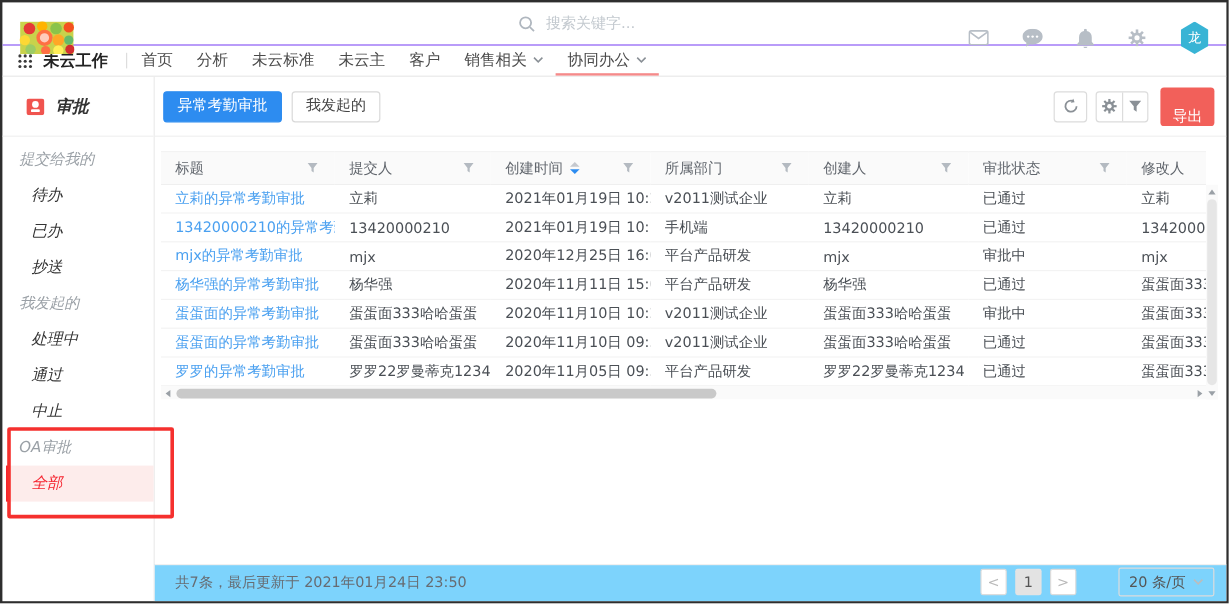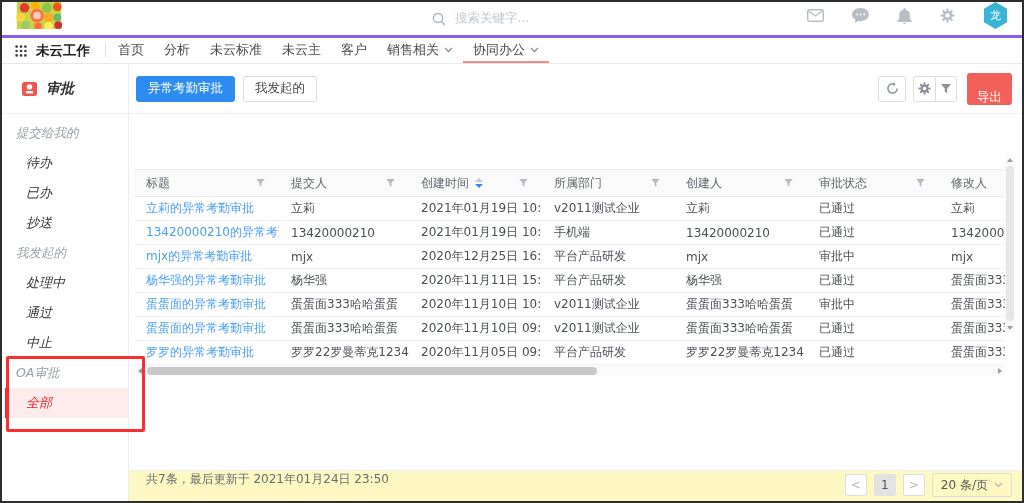--- a/index.html
+++ b/index.html
@@ -1,21 +1,21 @@
 <!DOCTYPE html>
 <html><head>
 <meta charset="utf-8">
 <style>
   * { box-sizing: border-box; margin: 0; padding: 0; }
   html,body { background:#fff; }
   body { font-family:"DejaVu Sans","Liberation Sans",sans-serif; }
   .frame { position:relative; width:1024px; height:503px; border:2px solid #2e2e2e; background:#fff; overflow:hidden; }
 
   
-  .topbar { height:36px; display:flex; align-items:flex-end; padding:6px 14px; position:relative; border-bottom:3px solid #8b5cf6; }
+  .topbar { height:36px; display:flex; align-items:flex-start; padding:16px 14px; position:relative; border-bottom:1px solid #8b5cf6; }
   .logo { width:46px; height:27px; display:block; cursor:pointer; }
   .search { position:absolute; left:430px; top:0; height:100%; display:flex; align-items:center; gap:9px; cursor:text; }
   .search-ph { color:#c3c9cf; font-size:12.5px; }
   .top-icons { margin-left:auto; display:flex; align-items:center; gap:28px; }
   .tico { display:flex; align-items:center; cursor:pointer; }
   .avatar { width:25px; height:27px; background:#38b4d5; clip-path:polygon(50% 0,96% 25%,96% 75%,50% 100%,4% 75%,4% 25%); color:#fff; font-size:11px; display:flex; align-items:center; justify-content:center; cursor:pointer; }
 
   
   .navbar { height:26px; display:flex; align-items:stretch; padding:0 13px; border-bottom:1px solid #e9e9e9; font-size:13px; color:#333; }
   .nav-left { display:flex; align-items:center; gap:9px; }
@@ -42,21 +42,21 @@
   .tab.active { background:#2d8cf0; border-color:#2d8cf0; color:#fff; }
   .actions { margin-left:auto; display:flex; align-items:center; gap:7px; }
   .icon-btn { height:26px; width:28px; border:1px solid #dcdcdc; border-radius:3px; background:#fff; display:flex; align-items:center; justify-content:center; cursor:pointer; }
   .btn-group { height:26px; border:1px solid #dcdcdc; border-radius:3px; display:flex; background:#fff; }
   .btn-group .half { width:21px; display:flex; align-items:center; justify-content:center; cursor:pointer; }
   .btn-group .half + .half { border-left:1px solid #dcdcdc; }
   .export-btn { height:26px; padding:16px 10px; background:#f2605a; color:#fff; border:none; border-radius:3px; font-size:12.5px; cursor:pointer; margin-left:3px; }
 
   
   .table-zone { display:flex; margin:12px 7px 0 5px; align-items:flex-start; }
-  .tbl-wrap { flex:1; min-width:0; overflow:hidden;margin-top:43px; }
+  .tbl-wrap { flex:1; min-width:0; overflow:hidden; }
   table { border-collapse:collapse; table-layout:fixed; width:945px; }
   th,td { text-align:left; white-space:nowrap; overflow:hidden; }
   thead th { height:27px; background:#fafafa; border-top:1px solid #ececec; border-bottom:1px solid #ececec; font-size:12px; font-weight:normal; color:#61666d; padding:0 26px 0 12px; position:relative; }
   td { height:24px; font-size:12px; color:#4a4f55; padding:0 8px 0 12px; border-bottom:1px solid #f3f3f3; }
   td.link { color:#4aa0f0; cursor:pointer; }
   .funnel { position:absolute; right:13px; top:50%; transform:translateY(-50%); display:flex; cursor:pointer; }
   .sorter { display:inline-flex; flex-direction:column; gap:2px; margin-left:6px; vertical-align:middle; cursor:pointer; }
   .car-up { width:0; height:0; border-left:4px solid transparent; border-right:4px solid transparent; border-bottom:4px solid #c5c8ce; }
   .car-down { width:0; height:0; border-left:4px solid transparent; border-right:4px solid transparent; border-top:4px solid #2d8cf0; }
 
@@ -67,25 +67,25 @@
   .hs-track { flex:1; height:11px; position:relative; }
   .hs-thumb { position:absolute; left:2px; top:1.5px; height:8px; width:53%; background:#c9c9c9; border-radius:4px; cursor:grab; }
 
   .vscroll { width:10px; margin-top:28px; height:179px; background:#fafafa; display:flex; flex-direction:column; align-items:center; }
   .vs-arrow { height:11px; display:flex; align-items:center; justify-content:center; cursor:pointer; }
   .tri-u { width:0;height:0;border-left:3.5px solid transparent;border-right:3.5px solid transparent;border-bottom:4.5px solid #9aa0a6; }
   .tri-d { width:0;height:0;border-left:3.5px solid transparent;border-right:3.5px solid transparent;border-top:4.5px solid #9aa0a6; }
   .vs-thumb { flex:1; width:8px; background:#e6e6e6; border-radius:4px; margin:1px 0; cursor:grab; }
 
   
-  .footer { position:absolute; left:0; right:0; bottom:0; height:31px; border-top:1px solid #f0f0f0; display:flex; padding:0 10px 2px 17px; font-size:12px; color:#676c72; background:#fef9c3; }
+  .footer { position:absolute; left:0; right:0; bottom:0; height:31px; border-top:1px solid #f0f0f0; display:flex; align-items:center; padding:0 10px 2px 17px; font-size:12px; color:#676c72; background:#7dd3fc; }
   .pager { margin-left:auto; display:flex; align-items:center; gap:7px; }
   .pg-btn { width:22px; height:22px; border:1px solid #dcdcdc; border-radius:2px; display:flex; align-items:center; justify-content:center; color:#b9b9b9; font-size:12px; background:#fff; cursor:pointer; }
   .pg-cur { width:22px; height:22px; border-radius:2px; background:#e3e3e3; color:#555; display:flex; align-items:center; justify-content:center; font-size:12px; cursor:pointer; }
-  .pg-size { height:24px; border:1px solid #dcdcdc; border-radius:2px; display:flex; align-items:center; gap:6px; padding:0 8px; font-size:12px; color:#555; cursor:pointer; }
+  .pg-size { height:24px; border:1px solid #dcdcdc; border-radius:2px; display:flex; align-items:center; gap:6px; padding:0 8px; font-size:12px; color:#555; cursor:pointer;margin-left:28px; }
 
   
   .annotation { position:absolute; left:4px; top:354px; width:139px; height:76px; border:3px solid #f5302e; border-radius:2px; z-index:9; pointer-events:none; }
 </style>
 </head>
 <body>
 
 <div class="frame">
 
   <div class="topbar">

